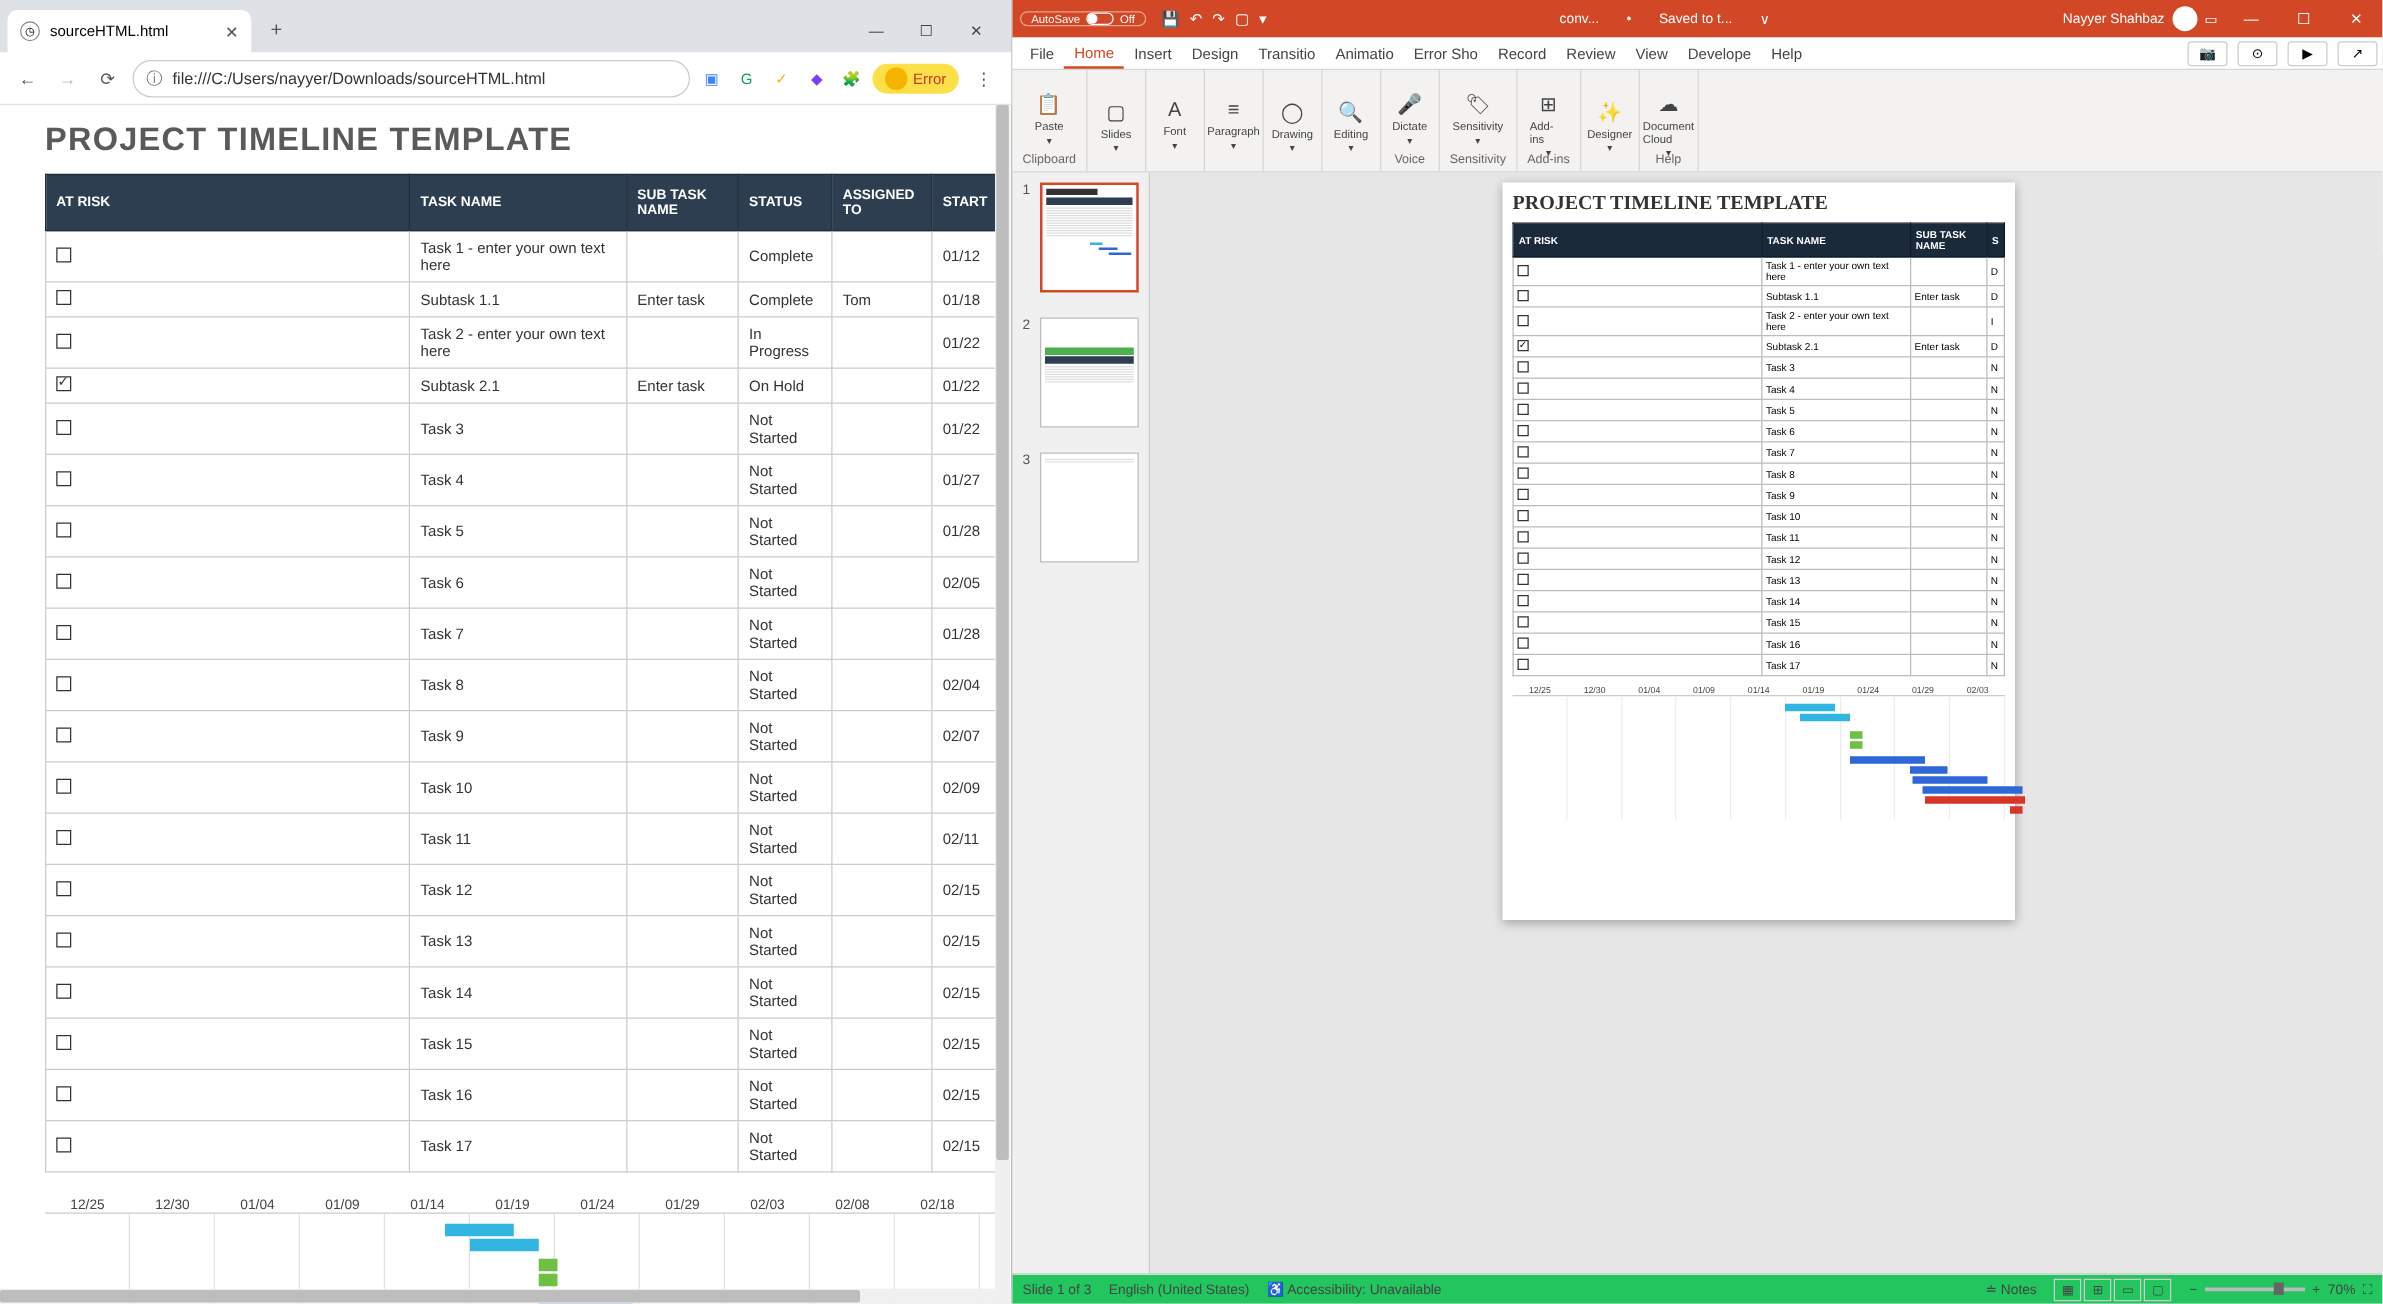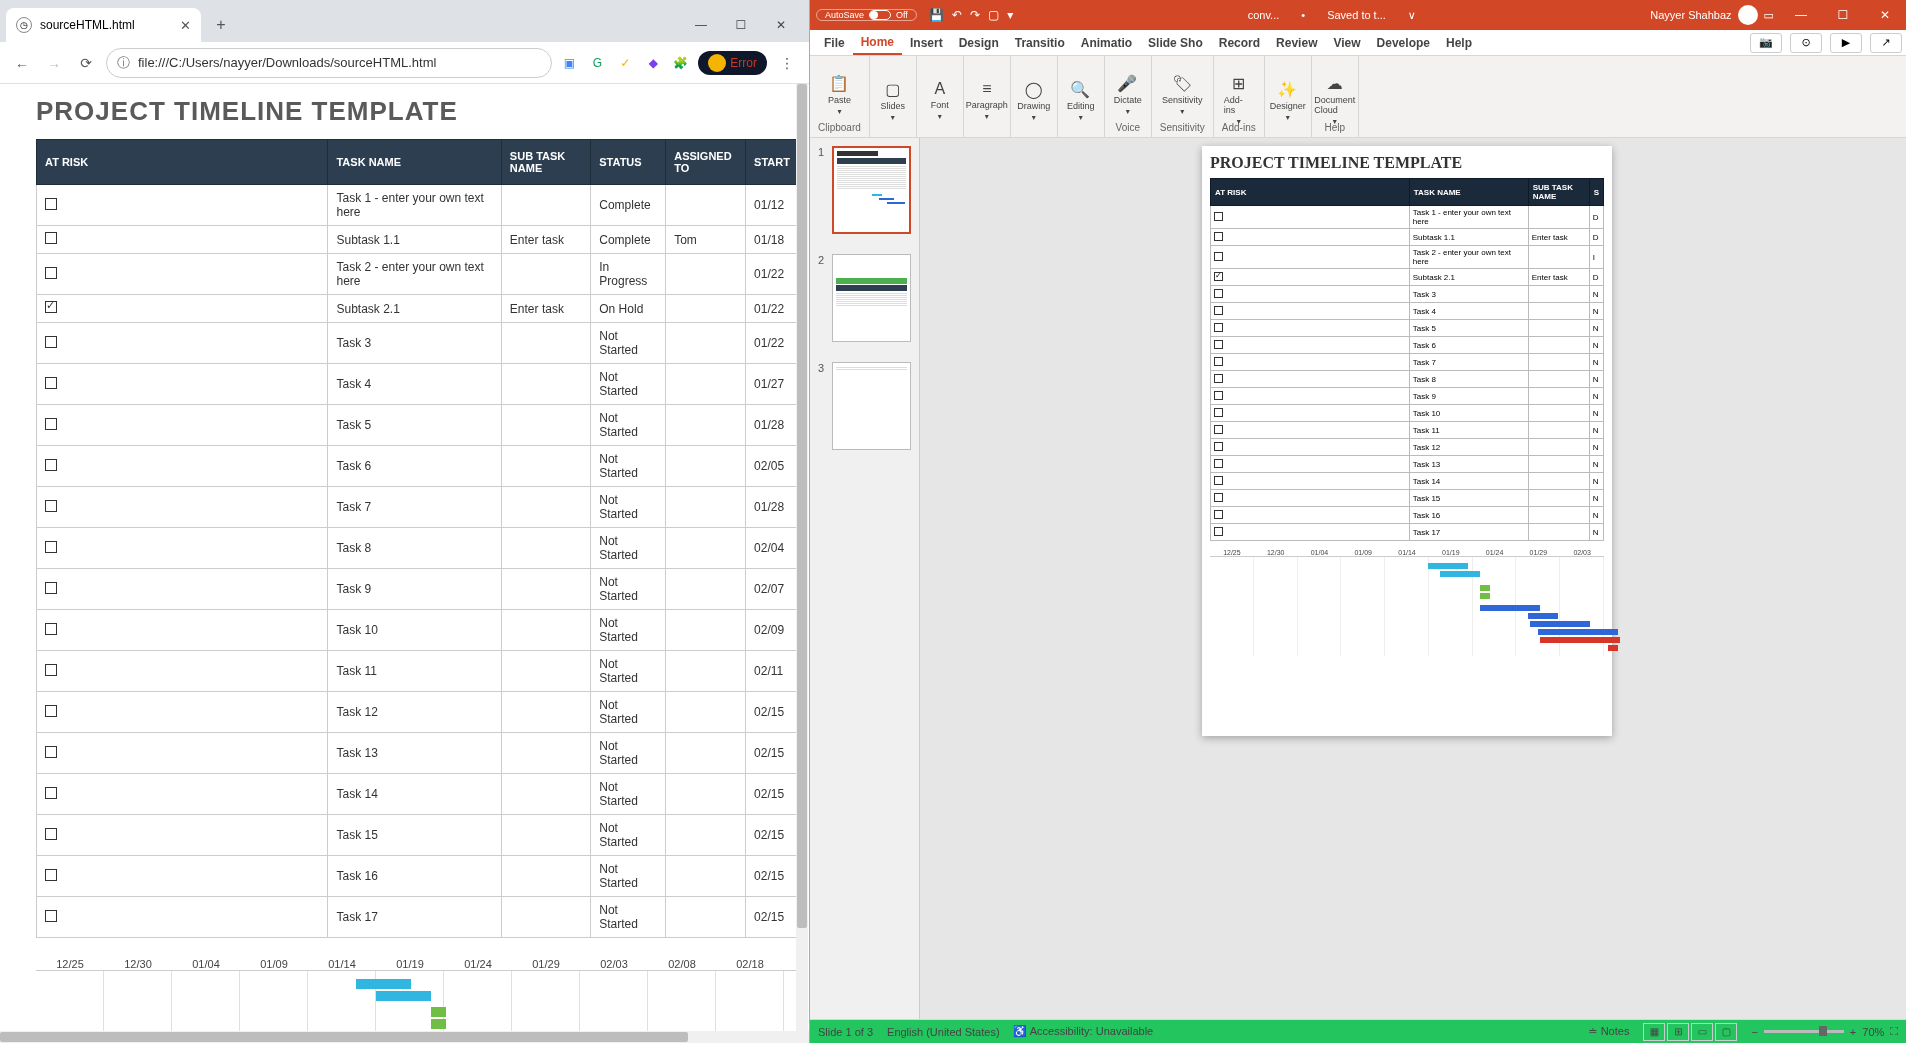--- a/index.html
+++ b/index.html
@@ -16,21 +16,21 @@
 .chrome-newtab { width: 28px; height: 28px; display: flex; align-items: center; justify-content: center; font-size: 16px; color: #555; margin-left: 6px; }
 .chrome-tabs .spacer { flex: 1; }
 .win-controls { display: flex; gap: 12px; padding-right: 8px; color: #444; }
 .win-controls span { width: 28px; height: 28px; display: flex; align-items: center; justify-content: center; font-size: 12px; }
 
 .chrome-addr { height: 42px; background: #fff; border-bottom: 1px solid #e1e1e1; display: flex; align-items: center; padding: 0 10px; gap: 8px; }
 .nav-btn { width: 24px; height: 24px; display: flex; align-items: center; justify-content: center; color: #555; font-size: 14px; }
 .addr-box { flex: 1; height: 30px; border: 1px solid #ccc; border-radius: 15px; display: flex; align-items: center; padding: 0 10px; gap: 8px; font-size: 13px; color: #333; }
 .addr-box .file-icon { color: #777; }
 .ext-icons { display: flex; gap: 10px; align-items: center; }
-.error-badge { display: flex; align-items: center; gap: 4px; background: #0f172a; border-radius: 12px; padding: 3px 10px; font-size: 12px; color: #c53929; }
+.error-badge { display: flex; align-items: center; gap: 4px; background: #fde047; border-radius: 12px; padding: 3px 10px; font-size: 12px; color: #c53929; }
 .error-badge .avatar { width: 18px; height: 18px; border-radius: 50%; background: #f4b400; }
 
 .chrome-content { flex: 1; overflow: auto; padding: 12px 10px 10px 36px; position: relative; }
 .page-title { font-size: 26px; font-weight: 700; color: #5a5a5a; letter-spacing: 1px; margin-bottom: 12px; }
 
 
 .pt-table { width: 100%; border-collapse: collapse; font-size: 13px; }
 .pt-table th { background: #2c3e50; color: #fff; text-align: left; padding: 10px 8px; font-weight: 700; font-size: 11px; border: 1px solid #1f2d3a; }
 .pt-table td { border: 1px solid #ccc; padding: 6px 8px; height: 28px; font-size: 12px; color: #333; }
 .pt-table .col-risk { width: 295px; }
@@ -60,21 +60,21 @@
 .qat { display: flex; gap: 8px; padding: 0 6px; align-items: center; }
 .qat span { font-size: 12px; }
 .ppt-title .docname { flex: 1; text-align: center; display: flex; justify-content: center; gap: 22px; align-items: center; }
 .user-area { display: flex; align-items: center; gap: 6px; padding: 0 6px; }
 .user-avatar { width: 20px; height: 20px; border-radius: 50%; background: #fff; }
 .win-controls2 { display: flex; }
 .win-controls2 span { width: 42px; height: 30px; display: flex; align-items: center; justify-content: center; font-size: 12px; }
 .win-controls2 .close-btn { background: transparent; }
 
 .ppt-tabs { height: 26px; background: #fff; display: flex; align-items: center; border-bottom: 1px solid #d6d6d6; font-size: 12px; padding-left: 6px; }
-.ppt-tab { padding: 0 8px; height: 100%; display: flex; align-items: center; color: #444; cursor: pointer; font-weight: bold; }
+.ppt-tab { padding: 0 8px; height: 100%; display: flex; align-items: center; color: #444; cursor: pointer; }
 .ppt-tab.active { color: #d24726; border-bottom: 2px solid #d24726; }
 .ppt-tabs .spacer { flex: 1; }
 .share-btn { width: 32px; height: 20px; border: 1px solid #ccc; border-radius: 3px; margin: 0 4px; display: flex; align-items: center; justify-content: center; font-size: 11px; }
 
 .ppt-ribbon { height: 82px; background: #f3f2f1; border-bottom: 1px solid #d6d6d6; display: flex; }
 .rib-group { border-right: 1px solid #d6d6d6; padding: 4px 8px; display: flex; flex-direction: column; justify-content: space-between; align-items: center; font-size: 10px; color: #444; }
 .rib-group .icons { flex: 1; display: flex; gap: 6px; align-items: center; }
 .rib-icon { width: 30px; height: 34px; display: flex; flex-direction: column; align-items: center; gap: 2px; font-size: 9px; }
 .rib-icon .glyph { width: 20px; height: 20px; display: flex; align-items: center; justify-content: center; font-size: 16px; }
 .rib-label { font-size: 10px; color: #666; }
@@ -427,21 +427,21 @@
       </div>
     </div>
 
     <div class="ppt-tabs" id="ribbon-tabs">
     <div class="ppt-tab">File</div>
         <div class="ppt-tab active">Home</div>
         <div class="ppt-tab">Insert</div>
         <div class="ppt-tab">Design</div>
         <div class="ppt-tab">Transitio</div>
         <div class="ppt-tab">Animatio</div>
-        <div class="ppt-tab">Slide Sho</div>
+        <div class="ppt-tab">Error Sho</div>
         <div class="ppt-tab">Record</div>
         <div class="ppt-tab">Review</div>
         <div class="ppt-tab">View</div>
         <div class="ppt-tab">Develope</div>
         <div class="ppt-tab">Help</div>
         <div class="spacer"></div>
         <div class="share-btn">📷</div>
         <div class="share-btn">⊙</div>
         <div class="share-btn">▶</div>
         <div class="share-btn">↗</div>

